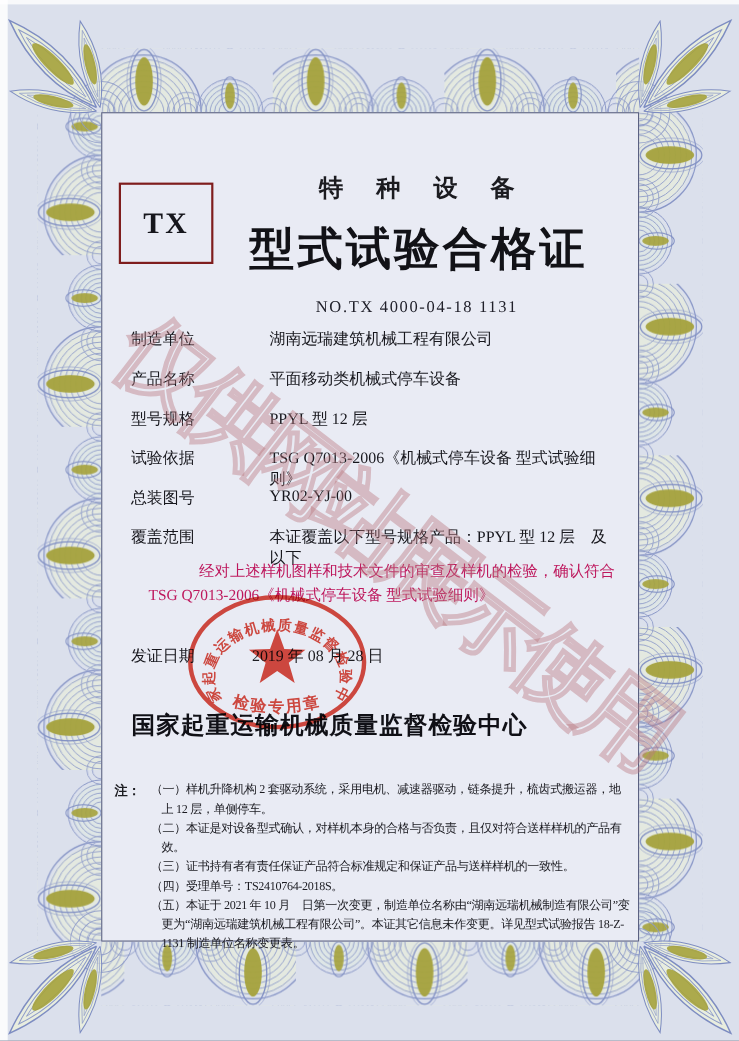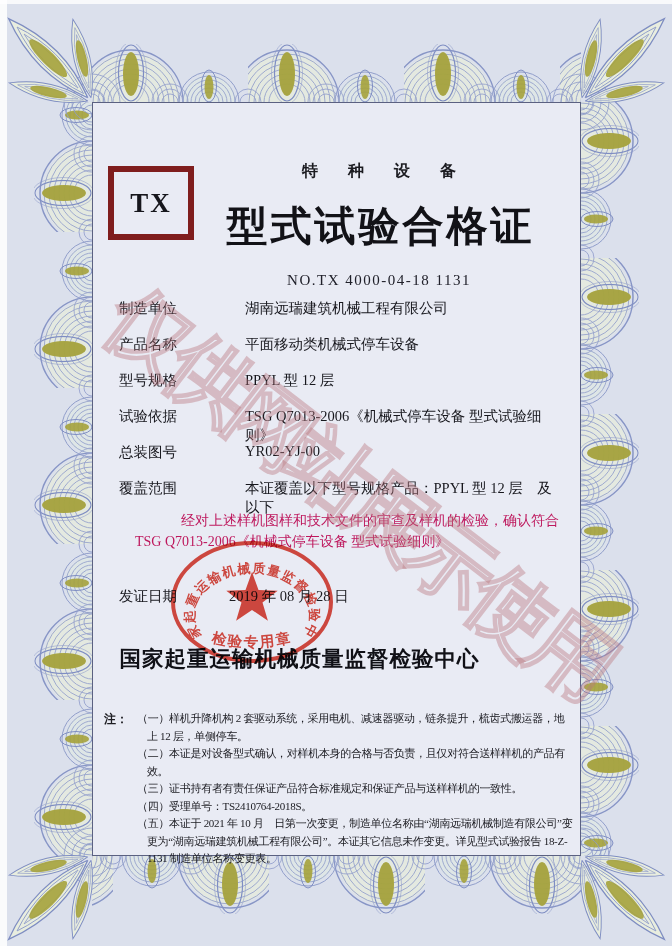--- a/index.html
+++ b/index.html
@@ -11,26 +11,26 @@
   .border-layer{position:absolute;left:0;top:0;z-index:1;}
   .photo-edge-left{position:absolute;left:0;top:0;width:7px;height:100%;background:rgba(255,255,255,.85);z-index:6;}
   .photo-edge-top{position:absolute;left:0;top:0;width:100%;height:4px;background:rgba(255,255,255,.8);z-index:6;}
 
   .frame{
     position:absolute;left:92px;top:102px;width:489px;height:754px;
     box-sizing:border-box;border:1.5px solid #5b6181;background:#e9ebf4;z-index:2;
   }
   .tx-box{
     position:absolute;left:15px;top:63px;width:86px;height:74px;
-    box-sizing:border-box;border:6px solid #7f1d1d;
+    box-sizing:border-box;border:2px solid #7f1d1d;
     display:flex;align-items:center;justify-content:center;
     font-size:27px;font-weight:bold;letter-spacing:2px;color:#16161c;
   }
   .header{position:absolute;left:86px;top:54px;width:400px;text-align:center;}
-  .t-small{font-size:16px;font-weight:600;letter-spacing:30px;padding-left:30px;line-height:28px;color:#1b1b20;}
+  .t-small{font-size:22px;font-weight:600;letter-spacing:30px;padding-left:30px;line-height:28px;color:#1b1b20;}
   .t-main{font-size:41px;font-weight:bold;letter-spacing:3px;padding-left:3px;line-height:48px;margin-top:17px;color:#121217;}
   .t-no{font-size:15px;letter-spacing:1.5px;margin-top:22px;color:#20202a;}
 
   .fields{position:absolute;left:26px;top:196px;width:440px;}
   .field-row{height:36px;font-size:14.5px;display:flex;align-items:flex-start;gap:32px;}
   .f-label{width:66px;flex:none;color:#17171d;}
   .f-value{margin-left:28px;color:#17171d;}
 
   .statement{position:absolute;left:42px;top:408px;width:440px;font-size:14px;line-height:20.5px;color:#be185d;}
   .statement .ln1{text-indent:46px;}

